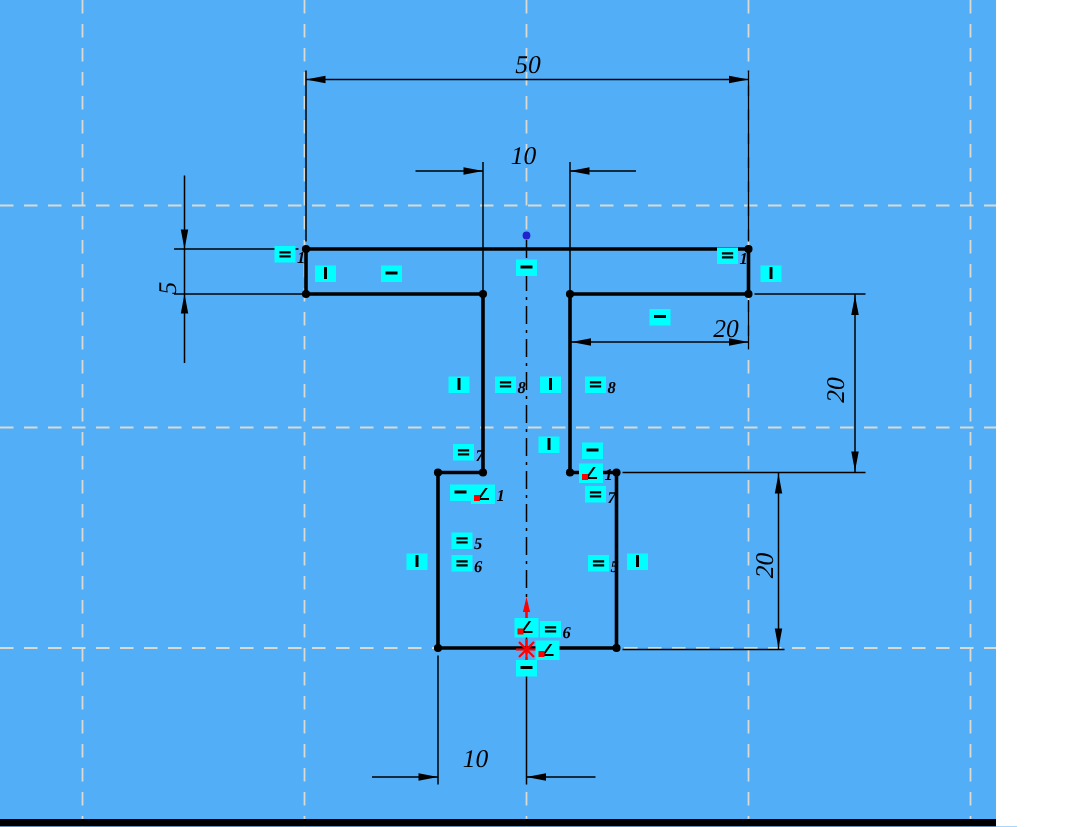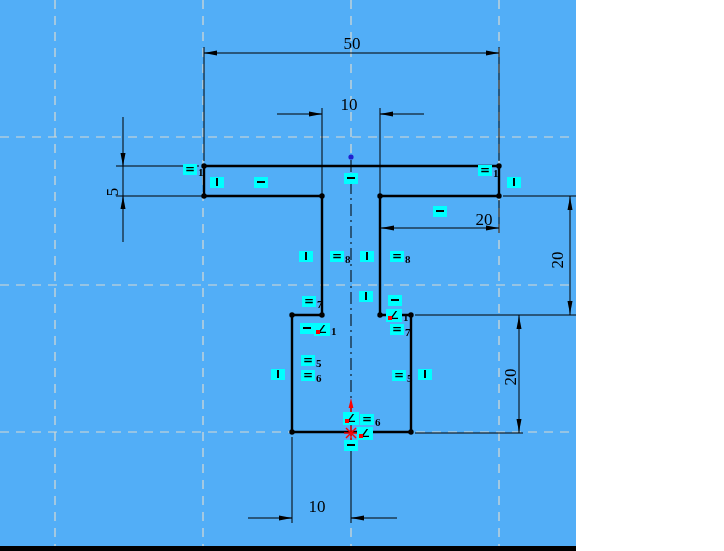--- a/index.html
+++ b/index.html
@@ -1,18 +1,18 @@
 <!DOCTYPE html>
 <html><head>
 <meta charset="utf-8">
 <style>
   html,body{margin:0;padding:0;}
-  #stage{position:relative;width:576px;height:551px;overflow:hidden;
+  #stage{position:relative;width:664px;height:551px;overflow:hidden;
          background:var(--canvas-bg,#52AEF7);
-         font-family:"Liberation Serif", serif;}
+         font-family:"Liberation Serif", serif;font-style:italic;}
   svg{position:absolute;left:0;top:0;}
   .grid{stroke:var(--grid,#DADAD2);stroke-width:1.2;stroke-dasharray:9 7;fill:none;}
   .geo{stroke:var(--geometry,#000);stroke-width:2.4;fill:none;}
   .thin{stroke:var(--geometry,#000);stroke-width:1;fill:none;}
   .arrow{fill:var(--geometry,#000);stroke:none;}
   .vertex{fill:var(--geometry,#000);}
   .centerline{stroke:var(--geometry,#000);stroke-width:1;stroke-dasharray:12 4 2 4;fill:none;}
   .red{stroke:var(--highlight,#F00);fill:none;stroke-width:1.4;}
   .redfill{fill:var(--highlight,#F00);stroke:none;}
   .origin{fill:var(--origin,#2121CE);}

